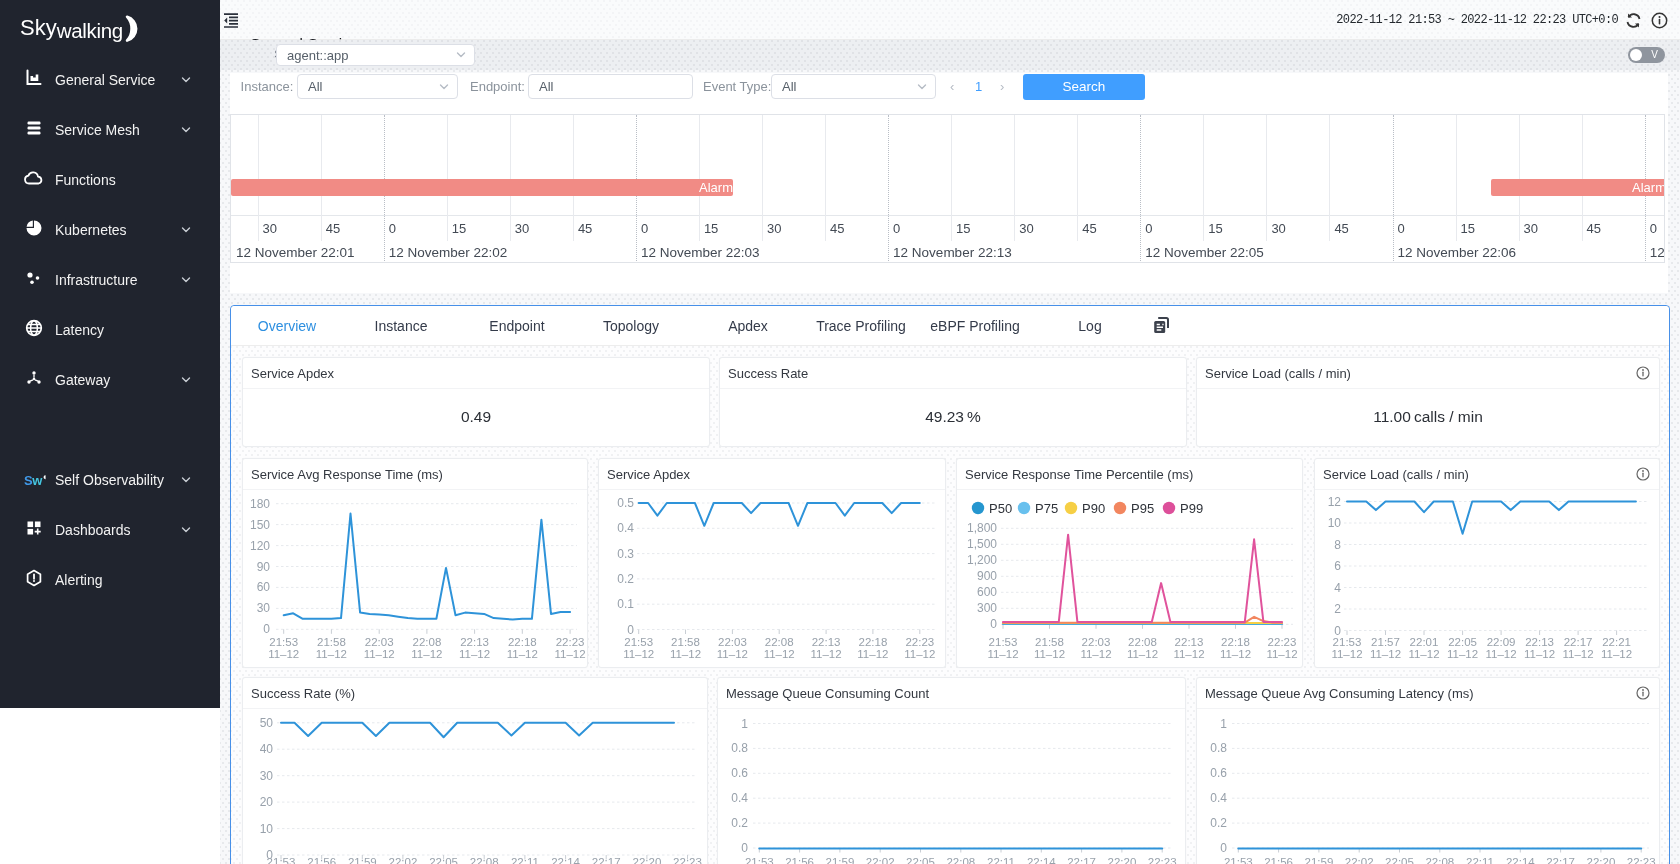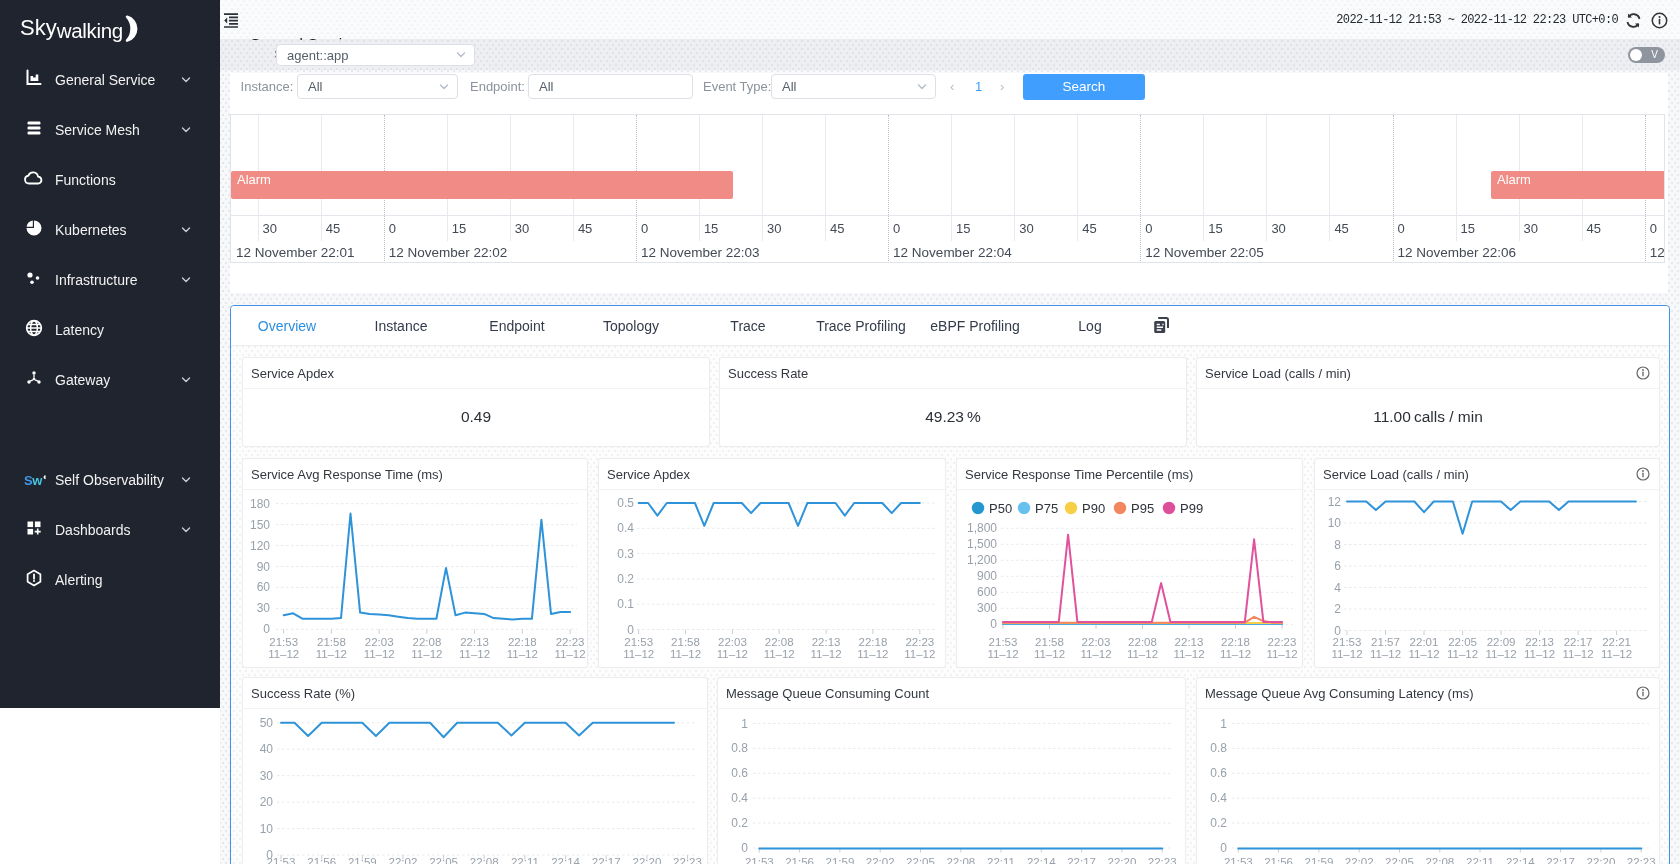--- a/index.html
+++ b/index.html
@@ -44,21 +44,21 @@
 #contentbg { position:absolute; left:220px; top:70px; width:1460px; height:794px; background-color:#f7f8fa;
   background-image:radial-gradient(#e7e9ec 1px, rgba(0,0,0,0) 1.1px), radial-gradient(#e7e9ec 1px, rgba(0,0,0,0) 1.1px);
   background-size:6px 8px; background-position:0 1px, 3px 5px; }
 
 #timeline { z-index:3; position:absolute; left:230px; top:114px; width:1435px; height:148.5px; background:#fff; border:1px solid #e0e3e8; overflow:hidden; }
 .tl-minor { position:absolute; top:0; width:1px; height:126px; background:#e8eaee; }
 .tl-major { position:absolute; top:0; width:1px; height:148px; background:transparent; border-left:1px dotted #b9bec6; }
 .tl-mlab { position:absolute; top:106px; font-size:13px; color:#434a54; }
 .tl-dlab { position:absolute; top:130px; font-size:13.5px; color:#434a54; white-space:nowrap;text-align:center; }
 .tl-axis { position:absolute; left:0; top:100px; width:1435px; height:1px; background:#e4e7eb; }
-.alarmbar { position:absolute; top:56px; height:28px; background:#f18b85; border-radius:2px; color:#fff; font-size:13px; line-height:17px; padding-left:6px; }
+.alarmbar { position:absolute; top:64px; height:17px; background:#f18b85; border-radius:2px; color:#fff; font-size:13px; line-height:17px; padding-left:6px;text-align:right; }
 
 #panel { z-index:3; position:absolute; left:230px; top:305px; width:1440px; height:600px; background:#fdfdfe; border:1px solid #4790e8; border-radius:4px;
   background-image:radial-gradient(#f0f1f3 1px, rgba(0,0,0,0) 1.1px), radial-gradient(#f0f1f3 1px, rgba(0,0,0,0) 1.1px);
   background-size:6px 8px; background-position:0 1px, 3px 5px; }
 #tabbar { position:absolute; left:0; top:0; width:1438px; height:40px; background:#fff; border-bottom:1px solid #ededed; border-radius:4px 4px 0 0; }
 .tab { position:absolute; top:12px; transform:translateX(-50%); font-size:14px; color:#343b4a; }
 .tab.active { color:#2d8fe0; }
 .card { position:absolute; background:#fff; border:1px solid #ebedf0; border-radius:3px; box-shadow:0 0 2px rgba(0,0,0,0.03); }
 .card .ctitle { position:absolute; left:8px; top:8px; font-size:13px; color:#333840; font-weight:400; white-space:nowrap; }
 .card .cdiv { position:absolute; left:0; top:30px; width:100%; height:1px; background:#f2f3f5; }
@@ -279,35 +279,35 @@
       <div class="tl-mlab" style="left:1229.5px">15</div>
       <div class="tl-minor" style="left:1287.6px"></div>
       <div class="tl-mlab" style="left:1292.6px">30</div>
       <div class="tl-minor" style="left:1350.6px"></div>
       <div class="tl-mlab" style="left:1355.6px">45</div>
       <div class="tl-major" style="left:1413.7px"></div>
       <div class="tl-mlab" style="left:1418.7px">0</div>
       <div class="tl-dlab" style="left:5.0px">12 November 22:01</div>
       <div class="tl-dlab" style="left:157.7px">12 November 22:02</div>
       <div class="tl-dlab" style="left:409.9px">12 November 22:03</div>
-      <div class="tl-dlab" style="left:662.1px">12 November 22:04</div>
+      <div class="tl-dlab" style="left:662.1px">12 November 22:13</div>
       <div class="tl-dlab" style="left:914.3px">12 November 22:05</div>
       <div class="tl-dlab" style="left:1166.5px">12 November 22:06</div>
       <div class="tl-dlab" style="left:1418.7px">12 November 22:07</div>
     <div class="alarmbar" style="left:0;width:502px">Alarm</div>
     <div class="alarmbar" style="left:1260px;width:175px;border-radius:2px 0 0 2px">Alarm</div>
   </div>
 
   <div id="panel">
     <div id="tabbar">
         <div class="tab active" style="left:56px">Overview</div>
         <div class="tab" style="left:170px">Instance</div>
         <div class="tab" style="left:286px">Endpoint</div>
         <div class="tab" style="left:400px">Topology</div>
-        <div class="tab" style="left:517px">Trace</div>
+        <div class="tab" style="left:517px">Apdex</div>
         <div class="tab" style="left:630px">Trace Profiling</div>
         <div class="tab" style="left:744px">eBPF Profiling</div>
         <div class="tab" style="left:859px">Log</div>
         <div style="position:absolute;left:922px;top:11px"><svg width="17" height="17" viewBox="0 0 17 17" style="">
             <path d="M5.2 1.1 h8.2 a1.6 1.6 0 0 1 1.6 1.6 v8.2" fill="none" stroke="#3c414c" stroke-width="2"></path>
             <rect x="1.2" y="3.9" width="11" height="12.2" rx="1.5" fill="#3c414c"></rect>
             <path d="M3.7 7.5h3.2M9.3 7.5h1.3M3.7 10.3h6.3M3.7 12.9h4.6" stroke="#fff" stroke-width="1.5"></path>
           </svg></div>
       </div>
 

